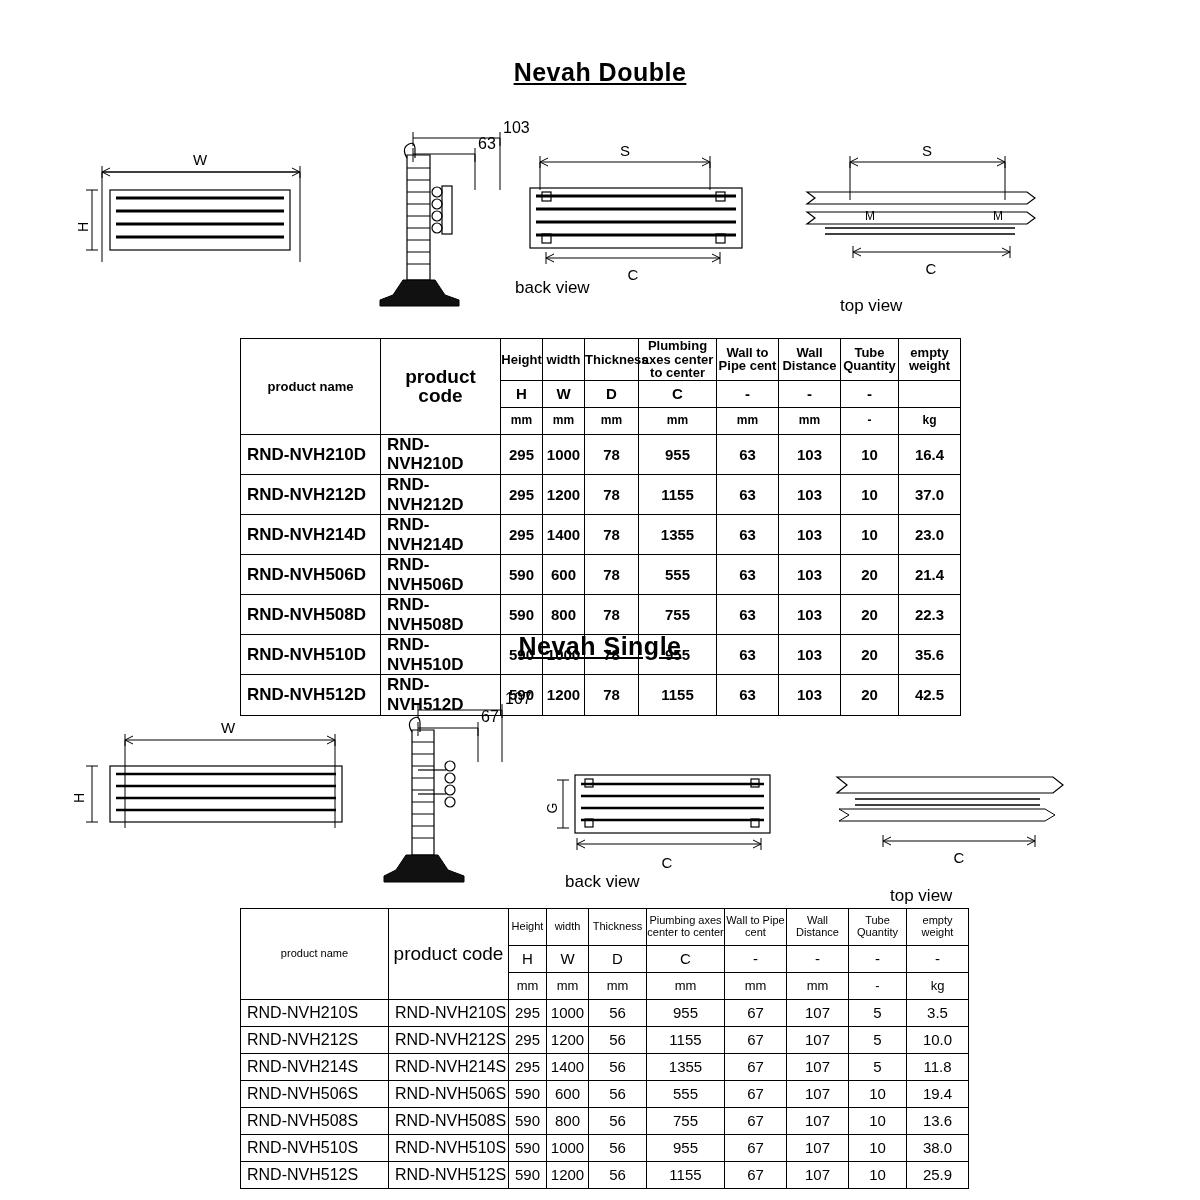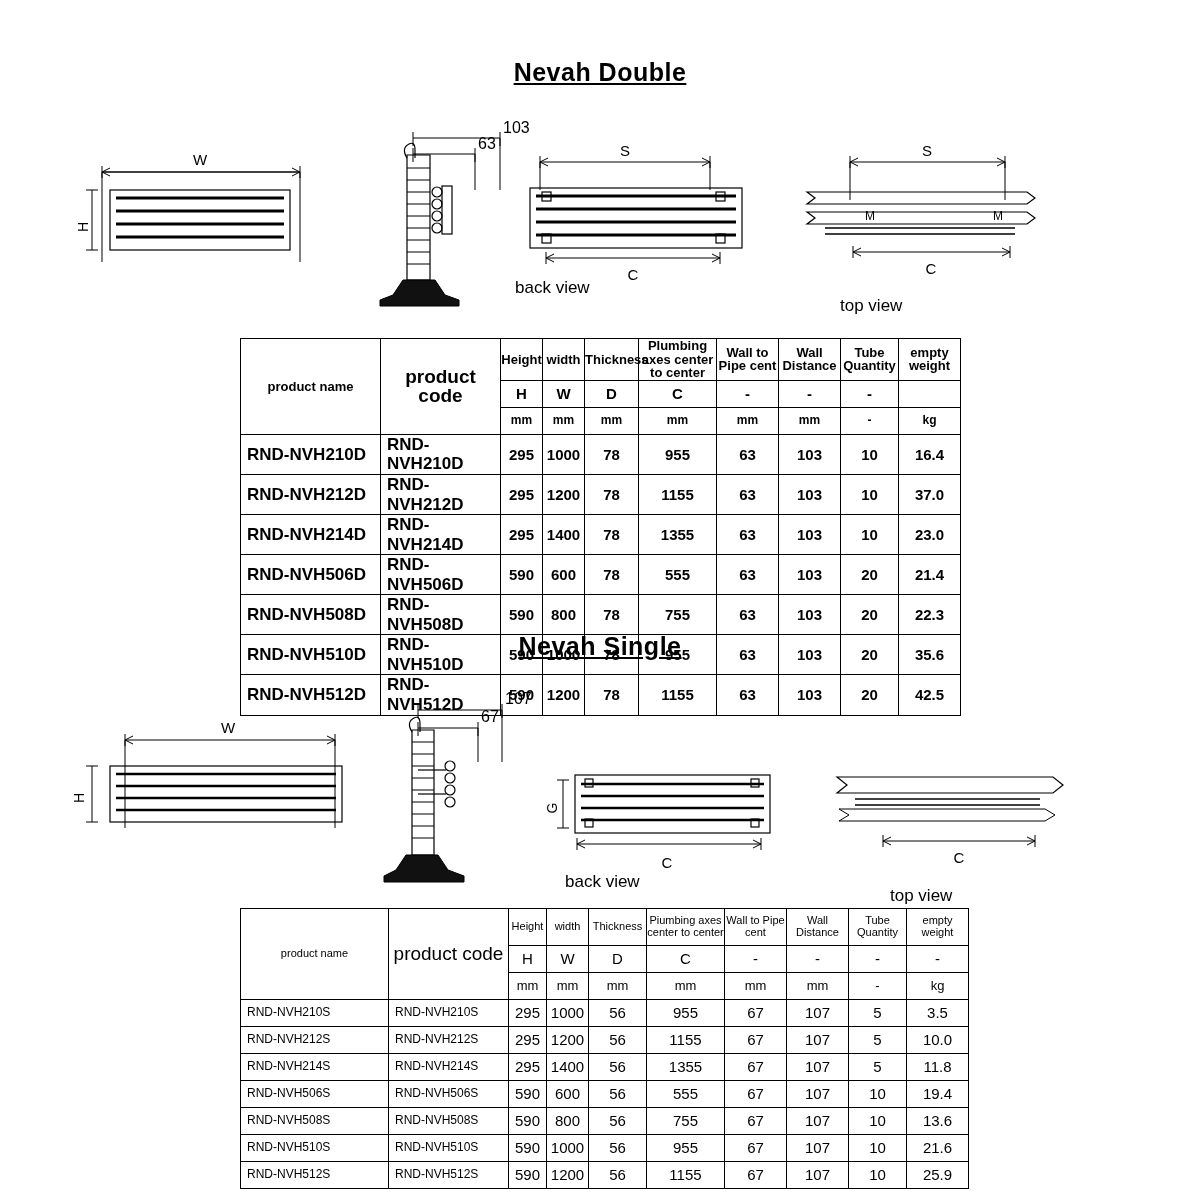--- a/index.html
+++ b/index.html
@@ -37,21 +37,21 @@
     text-align:center;
     vertical-align:middle;
     padding:0;
     font-size:15px;
     line-height:1.15;
   }
   table.bold td{font-weight:bold;}
   .thead td{font-size:13px;line-height:1.05;}
   .thead-s td{font-size:11px;line-height:1.05;}
   .nm{font-size:17px;}
-  .nm-s{font-size:12px;}
+  .nm-s{font-size:16px;}
   .sym{font-size:15px;}
   .unit{font-size:12px;}
   .unit-s{font-size:13px;}
   .pname{text-align:left;padding-left:6px;}
   
   #tbl-double{position:absolute;left:240px;top:338px;width:720px;}
   #tbl-double td{height:26px;}
   #tbl-double .hrow td{height:34px;}
   
   #tbl-single{position:absolute;left:240px;top:908px;width:720px;}
@@ -592,21 +592,21 @@
   <tr>
     <td class="pname nm-s">RND-NVH510S</td>
     <td class="pname nm-s">RND-NVH510S</td>
     <td>590</td>
     <td>1000</td>
     <td>56</td>
     <td>955</td>
     <td>67</td>
     <td>107</td>
     <td>10</td>
-    <td>21.6</td>
+    <td>38.0</td>
   </tr>
   <tr>
     <td class="pname nm-s">RND-NVH512S</td>
     <td class="pname nm-s">RND-NVH512S</td>
     <td>590</td>
     <td>1200</td>
     <td>56</td>
     <td>1155</td>
     <td>67</td>
     <td>107</td>

